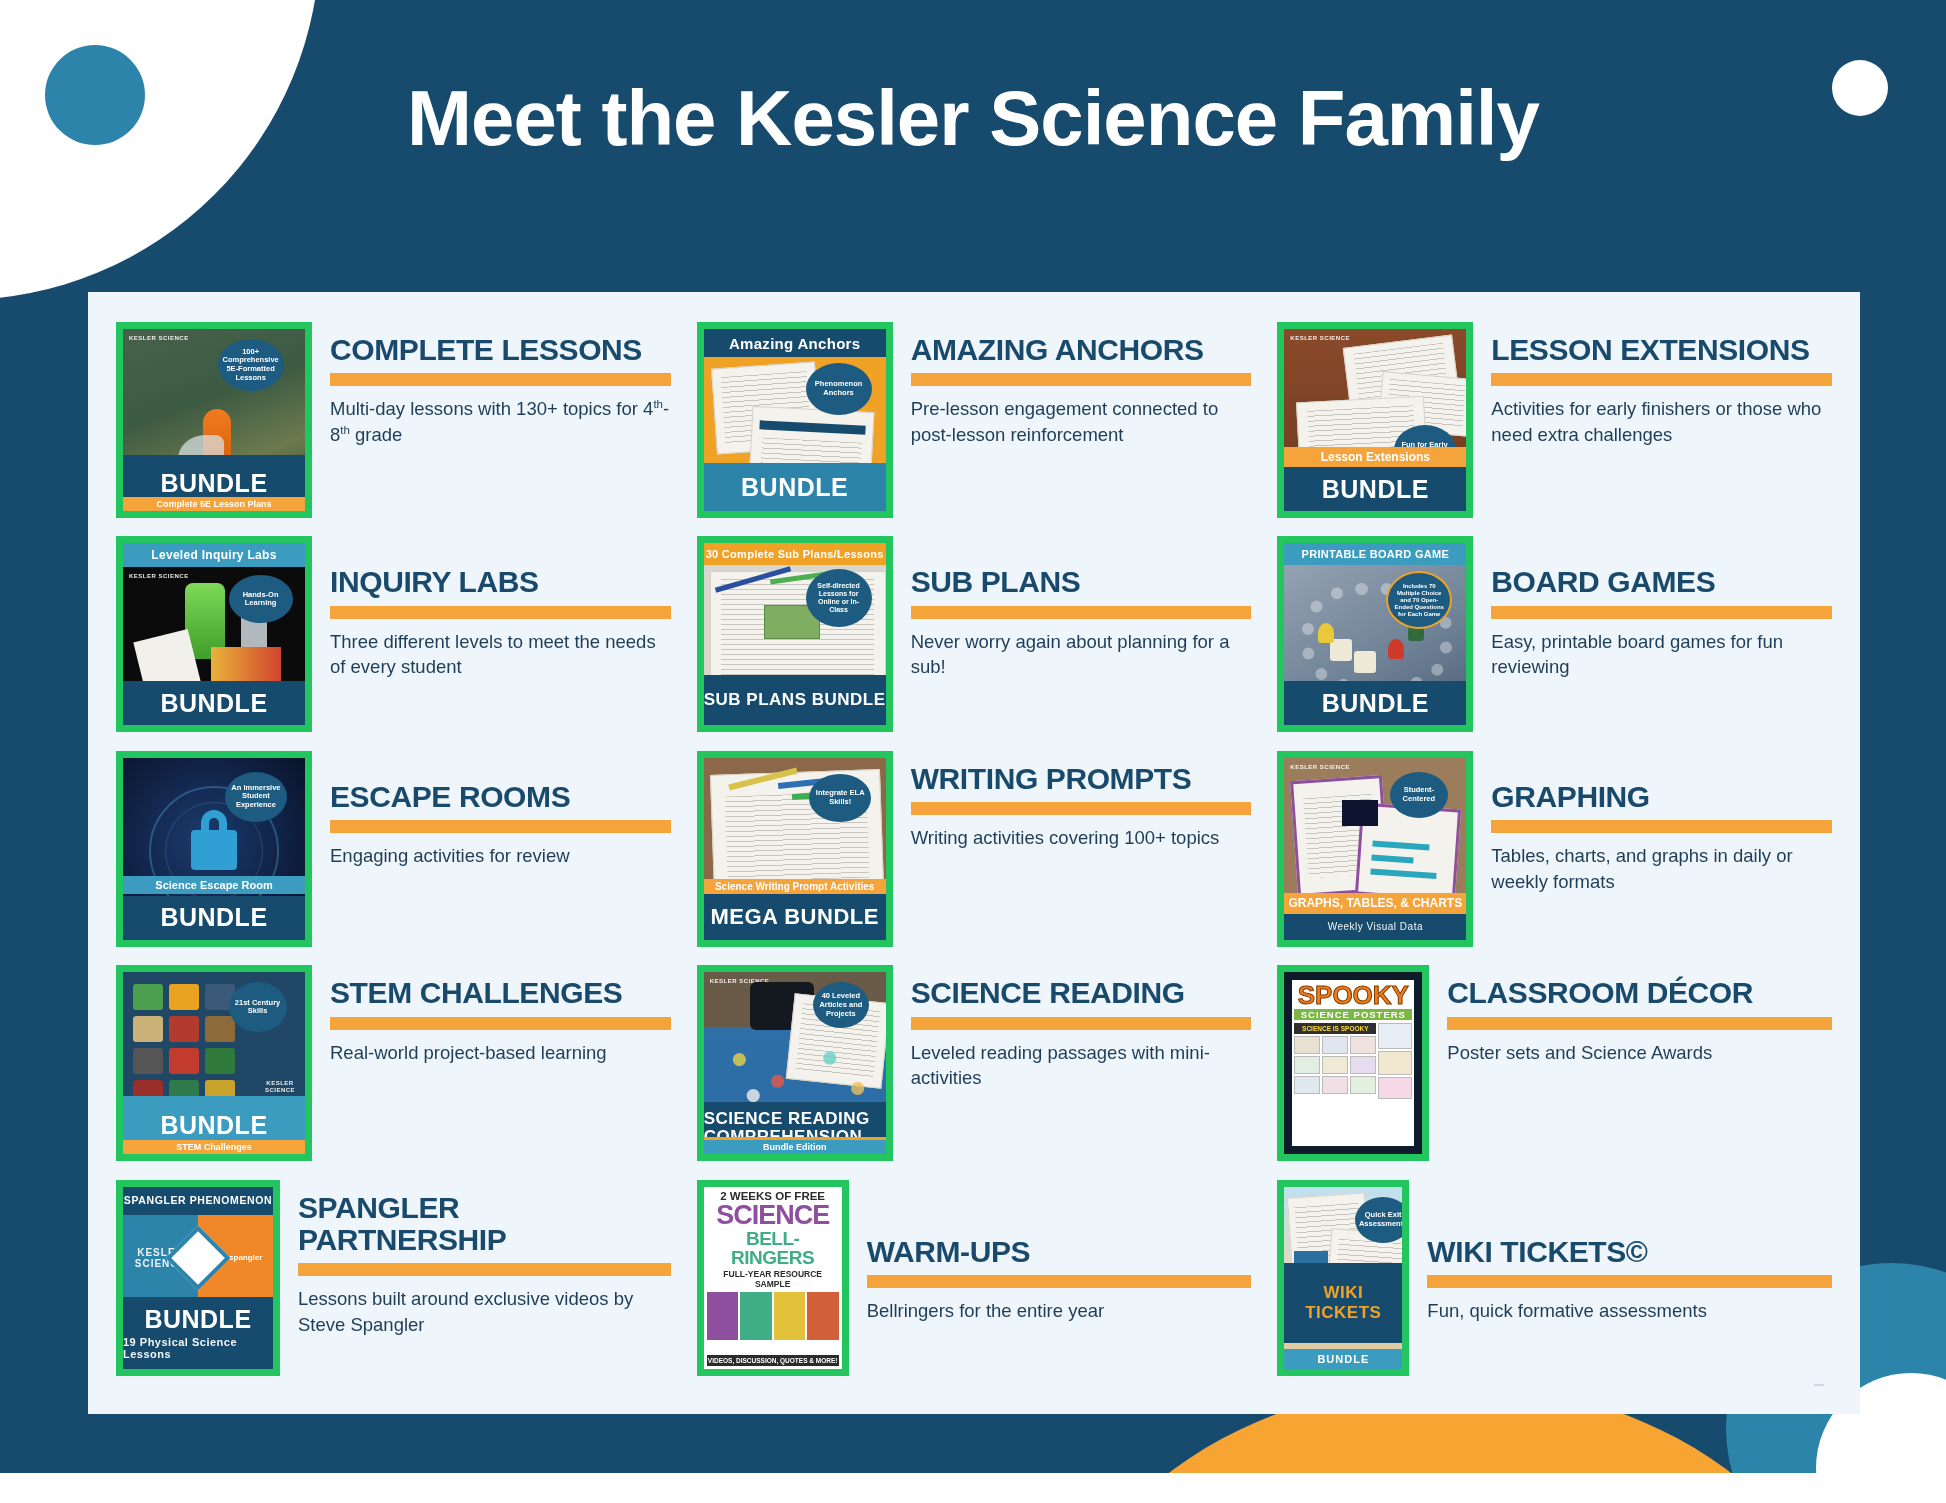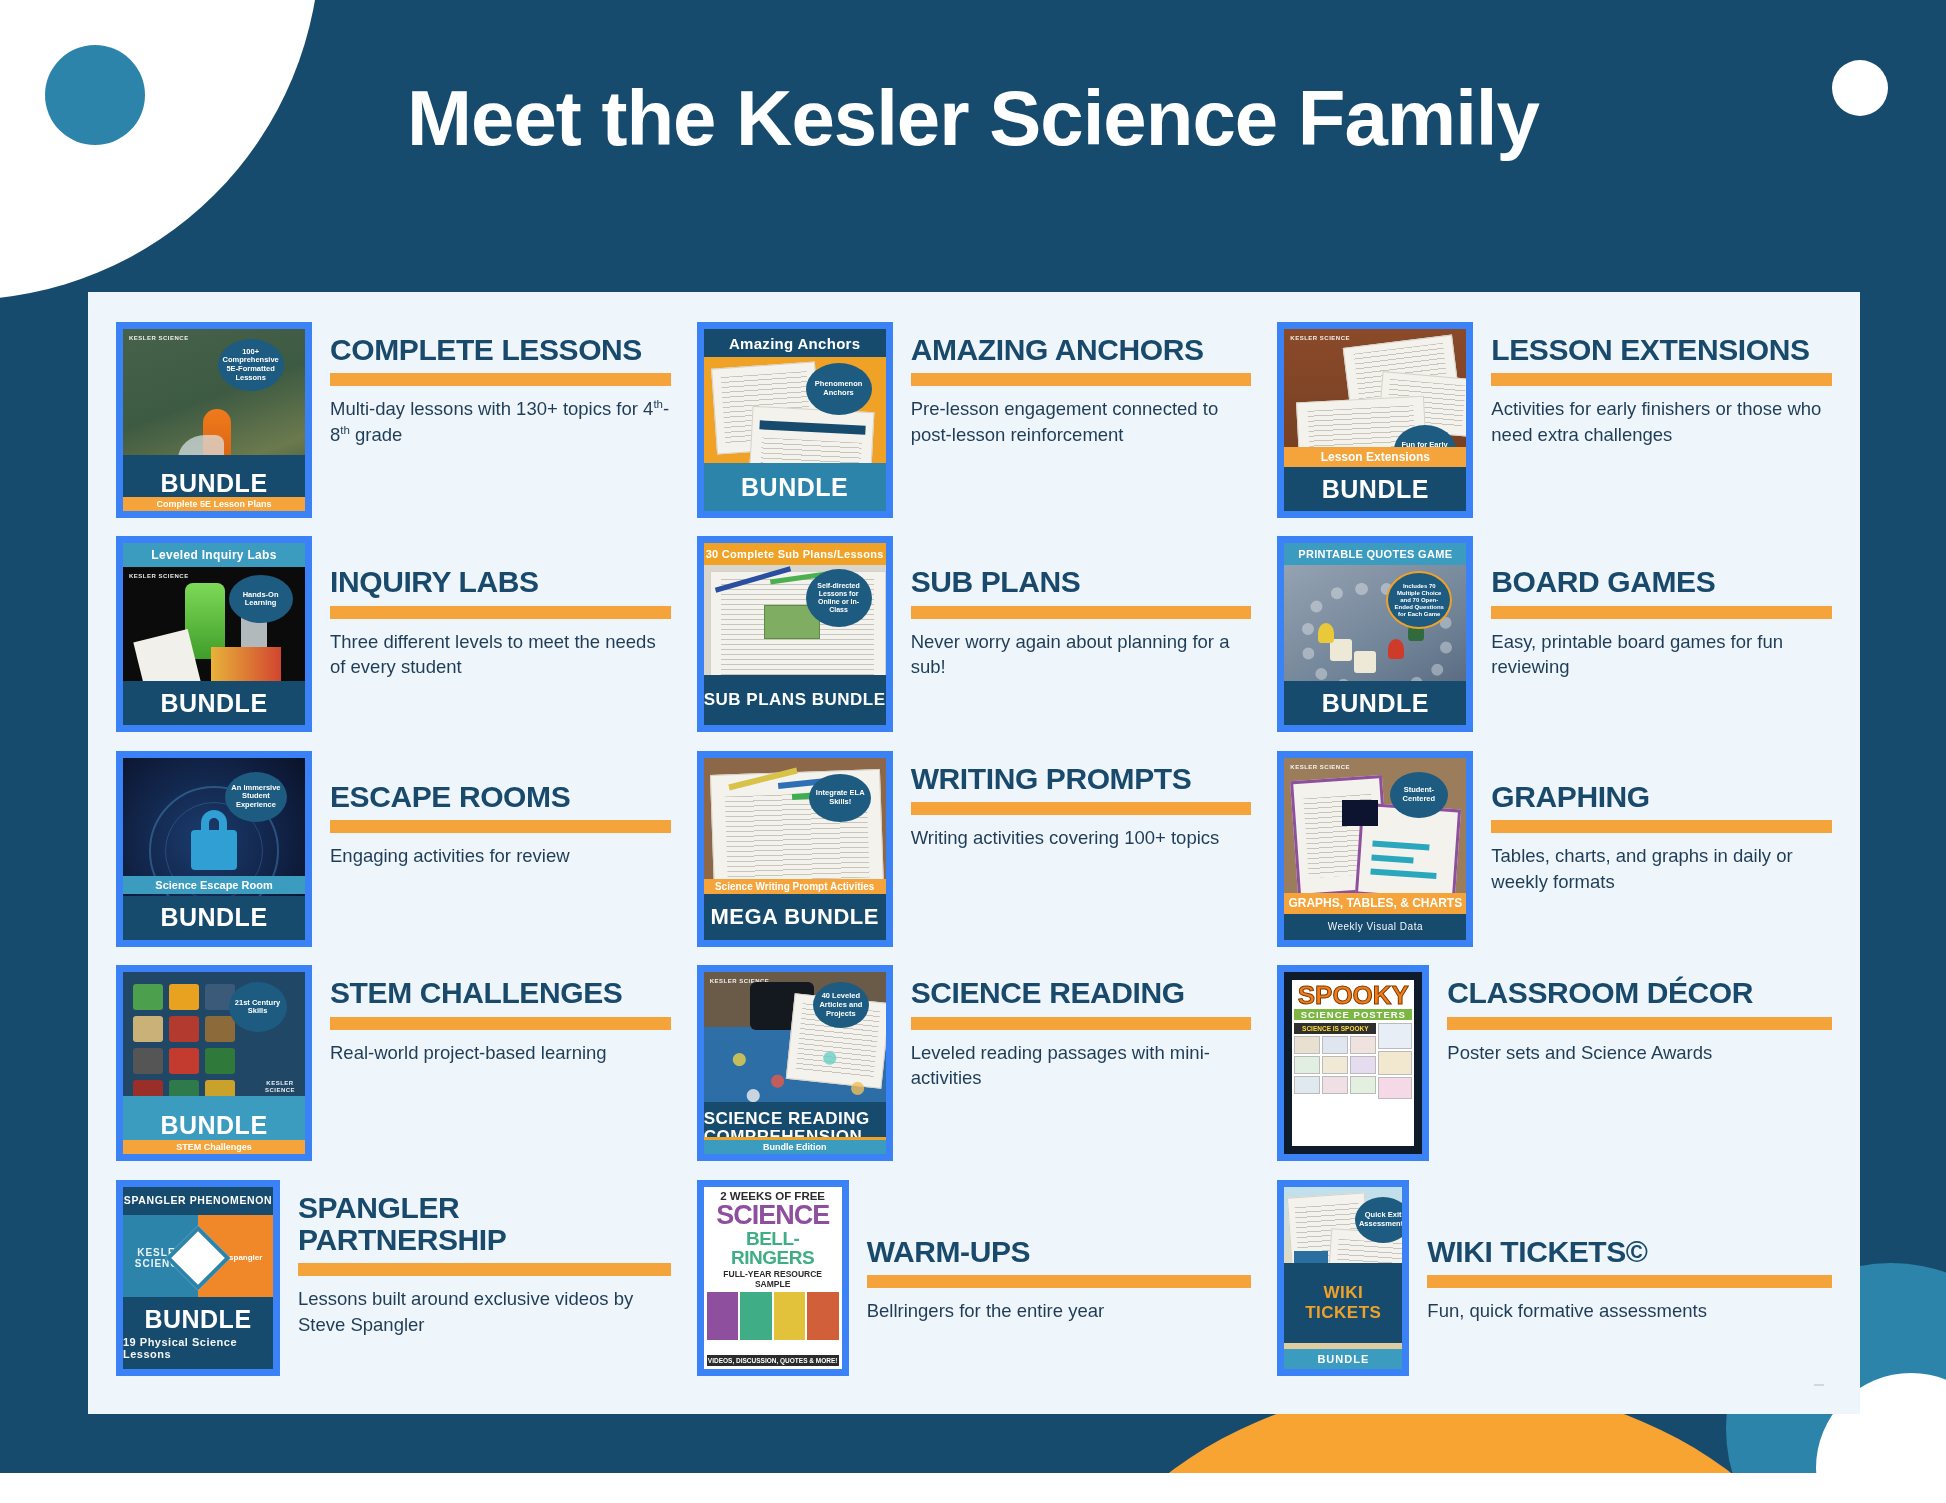--- a/index.html
+++ b/index.html
@@ -78,21 +78,21 @@
     column-gap: 26px;
     row-gap: 0px;
     height: 100%;
   }
 
   
   .item { display: flex; align-items: flex-start; gap: 18px; }
   .thumb-wrap {
     flex: 0 0 auto;
     width: 196px; height: 196px;
-    border: 7px solid #3b82f6;
+    border: 7px solid #22c55e;
     position: relative;
     overflow: hidden;
     background: #174b6e;
   }
   .thumb {
     position: absolute; inset: 0;
     font-size: 9px;
     color: #fff;
     overflow: hidden;
   }
@@ -309,21 +309,21 @@
       <div class="item-text" style="padding-top:30px;">
         <div class="item-title">SUB PLANS</div>
         <div class="rule"></div>
         <div class="item-desc">Never worry again about planning for a sub!</div>
       </div>
     </div>
 
     <div class="item">
       <div class="thumb-wrap">
         <div class="thumb" style="background:linear-gradient(150deg,#9aa7b6,#6f8296 60%,#4c5f77);">
-          <div class="t-band-top" style="background:#3b9cc0;height:22px;font-size:11px;">PRINTABLE QUOTES GAME</div>
+          <div class="t-band-top" style="background:#3b9cc0;height:22px;font-size:11px;">PRINTABLE BOARD GAME</div>
           <div style="position:absolute;left:18px;top:40px;width:150px;height:110px;border-radius:40%;border:12px dotted rgba(255,255,255,.35);"></div>
           <div style="position:absolute;left:46px;top:96px;width:22px;height:22px;background:#eee8d6;border-radius:3px;"></div>
           <div style="position:absolute;left:70px;top:108px;width:22px;height:22px;background:#eee8d6;border-radius:3px;"></div>
           <div style="position:absolute;left:34px;top:80px;width:16px;height:20px;background:#e9c93a;border-radius:50% 50% 20% 20%;"></div>
           <div style="position:absolute;left:104px;top:96px;width:16px;height:20px;background:#cf3b2b;border-radius:50% 50% 20% 20%;"></div>
           <div style="position:absolute;left:124px;top:78px;width:16px;height:20px;background:#2f6b3c;border-radius:50% 50% 20% 20%;"></div>
           <div class="badge" style="left:56%;top:28px;width:66px;height:58px;font-size:6px;border:2px solid #f0a227;">Includes 70 Multiple Choice and 70 Open-Ended Questions for Each Game</div>
           <div class="logo-mini" style="left:132px;top:124px;"></div>
           <div class="t-band-bottom" style="height:44px;">
             <span class="t-bundle">BUNDLE</span>

